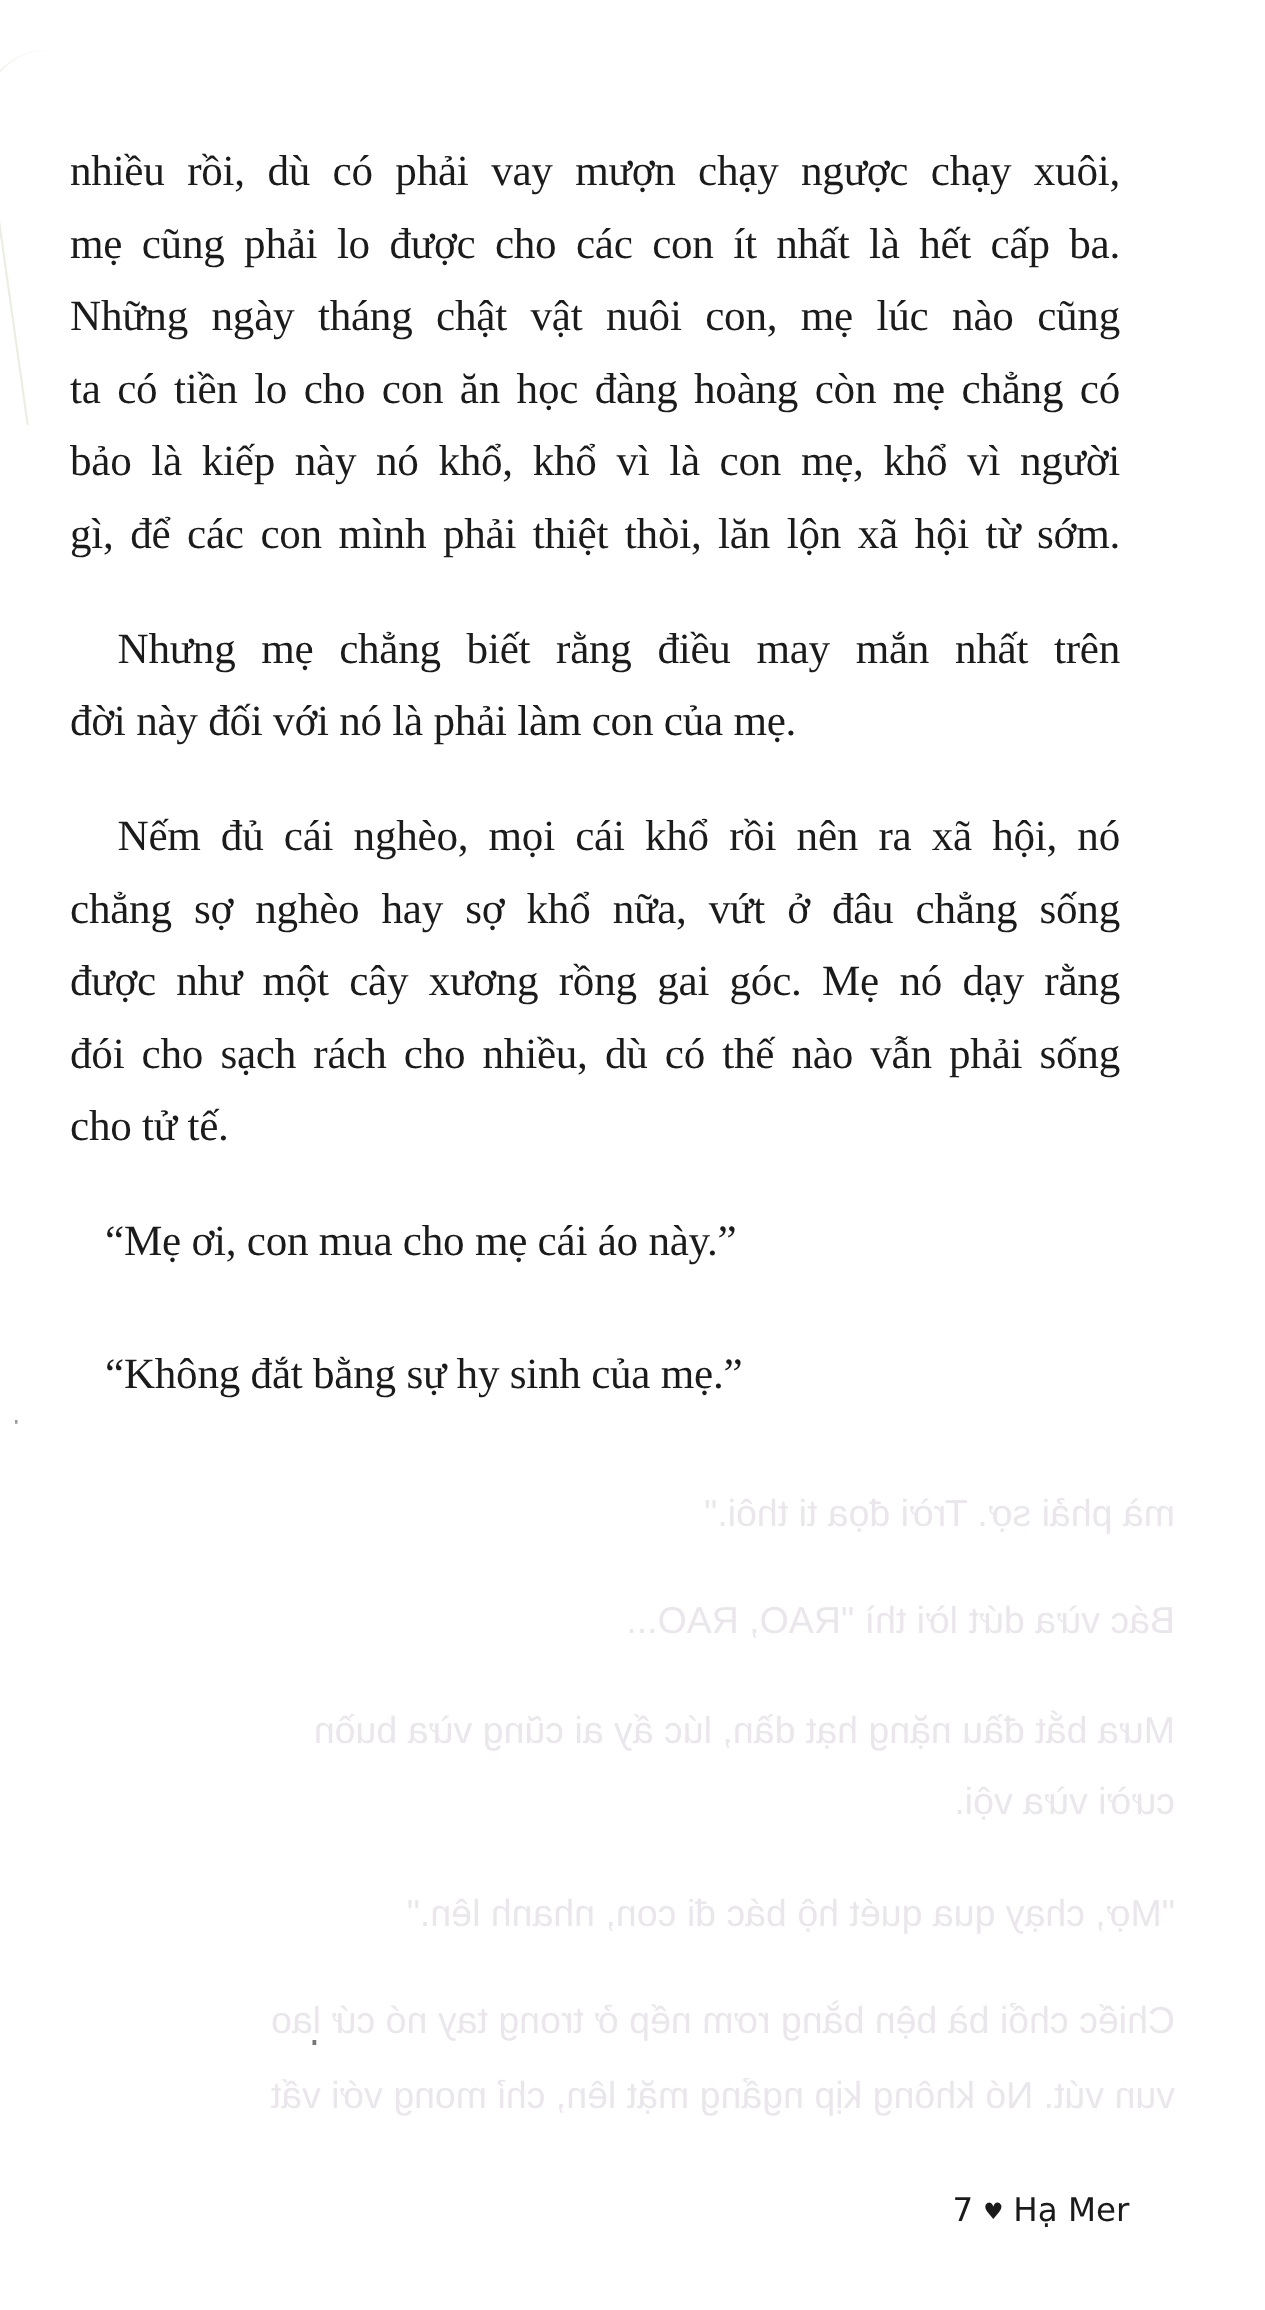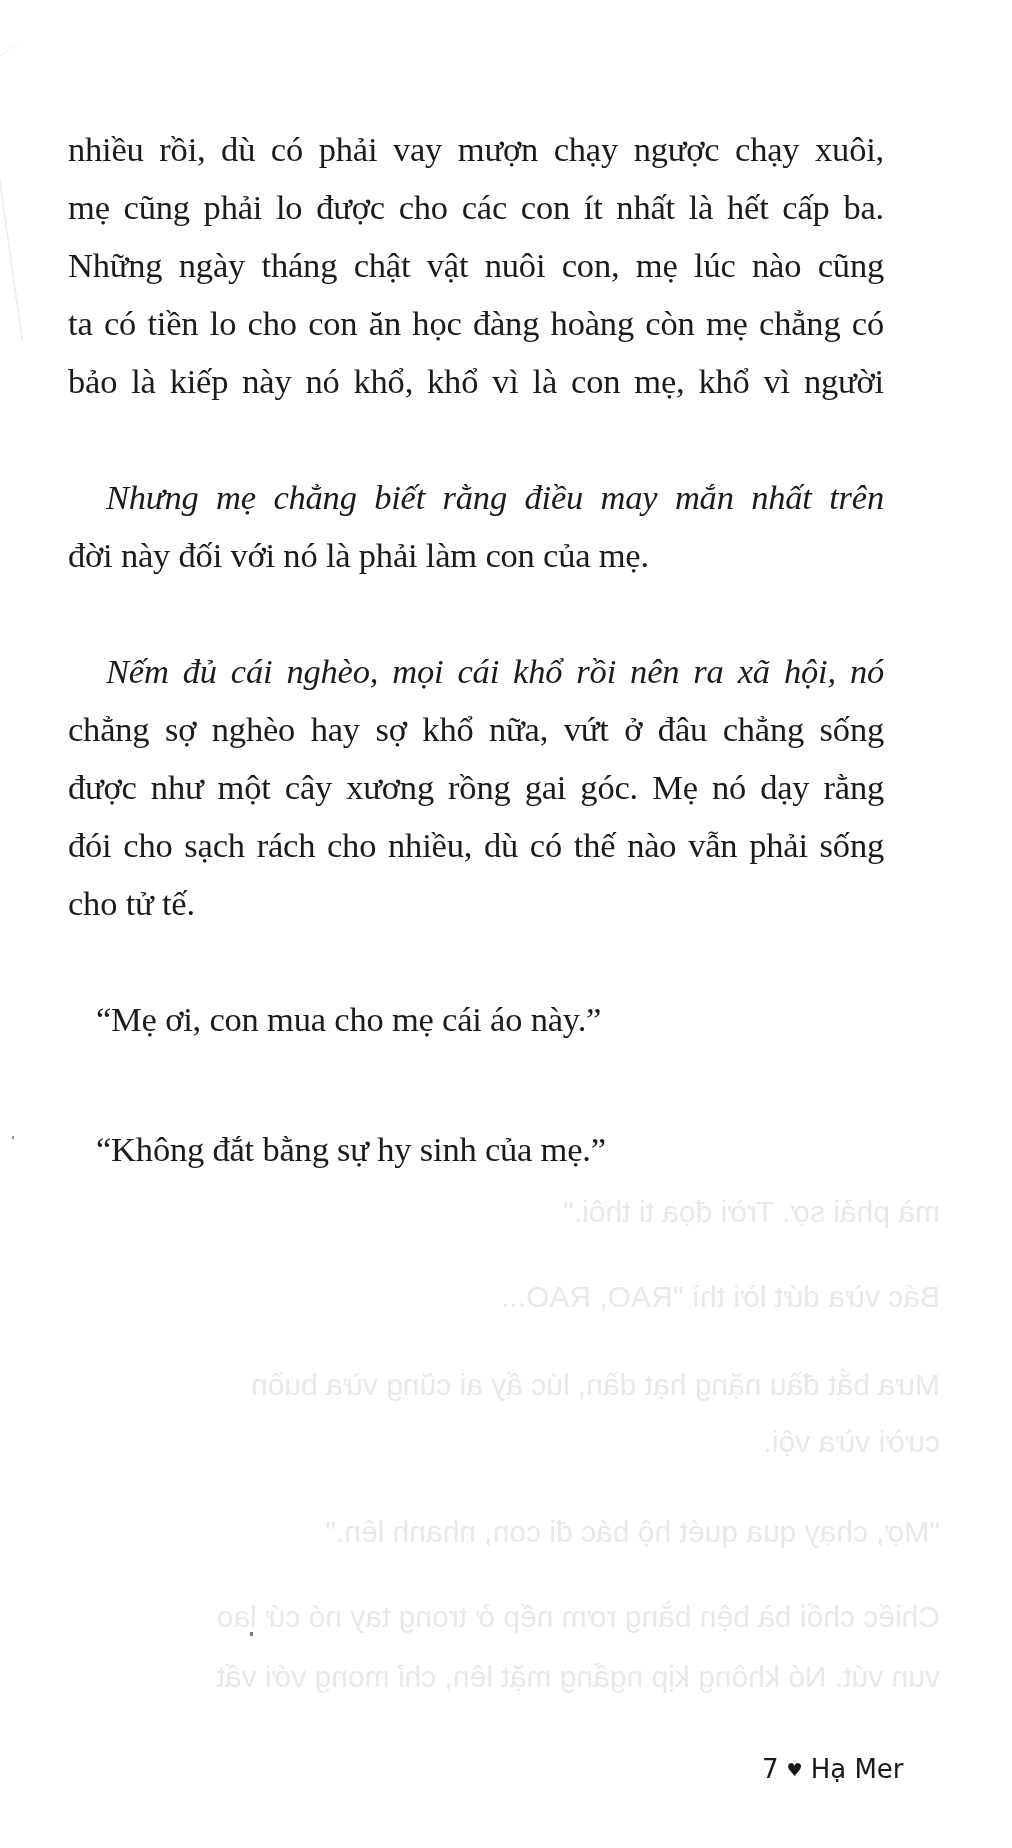--- a/index.html
+++ b/index.html
@@ -17,24 +17,24 @@
     .bleed {
       position: absolute; left: 40px; width: 900px;
       color: #d9d2de; font-family: "Liberation Sans", sans-serif;
       font-size: 30px; transform: scaleX(-1); white-space: nowrap;
       opacity: .55; pointer-events: none;
     }
     .text-block {
       position: absolute; left: 56px; top: 108px; width: 840px;
       font-size: 34.5px; line-height: 58px; letter-spacing: -0.2px;
     }
-    .text-block p { margin: 12px; }
+    .text-block p { margin: 0; }
     .line { display: block; white-space: nowrap; text-align: justify; text-align-last: justify; }
     .line.last { text-align-last: left; }
-    .indent { padding-left: 38px; font-style: italic; }
+    .indent { padding-left: 38px; }
     .gap { height: 34px; }
     .dialog { padding-left: 28px; }
     .dialog-gap { height: 24px; }
     .footer {
       position: absolute; left: 762px; top: 1754px;
       font-family: "DejaVu Sans", sans-serif; font-size: 26px; color: #1a1a1a;
       display: flex; align-items: center; gap: 8px;
     }
     .heart { font-size: 18px; }
     .dot { position: absolute; left: 12px; top: 1136px; width: 2px; height: 3px; background: #999; }
@@ -53,20 +53,21 @@
 <div class="bleed" style="top:1600px">Chiếc chổi bà bện bằng rơm nếp ở trong tay nó cứ lao</div>
 <div class="bleed" style="top:1660px">vun vút. Nó không kịp ngẩng mặt lên, chỉ mong với vất</div>
 
 <div class="text-block">
   <p>
     <span class="line">nhiều rồi, dù có phải vay mượn chạy ngược chạy xuôi,</span>
     <span class="line">mẹ cũng phải lo được cho các con ít nhất là hết cấp ba.</span>
     <span class="line">Những ngày tháng chật vật nuôi con, mẹ lúc nào cũng</span>
     <span class="line">ta có tiền lo cho con ăn học đàng hoàng còn mẹ chẳng có</span>
     <span class="line">bảo là kiếp này nó khổ, khổ vì là con mẹ, khổ vì người</span>
+    <span class="line">gì, để các con mình phải thiệt thòi, lăn lộn xã hội từ sớm.</span>
   </p>
   <div class="gap"></div>
   <p>
     <span class="line indent">Nhưng mẹ chẳng biết rằng điều may mắn nhất trên</span>
     <span class="line last">đời này đối với nó là phải làm con của mẹ.</span>
   </p>
   <div class="gap"></div>
   <p>
     <span class="line indent">Nếm đủ cái nghèo, mọi cái khổ rồi nên ra xã hội, nó</span>
     <span class="line">chẳng sợ nghèo hay sợ khổ nữa, vứt ở đâu chẳng sống</span>

